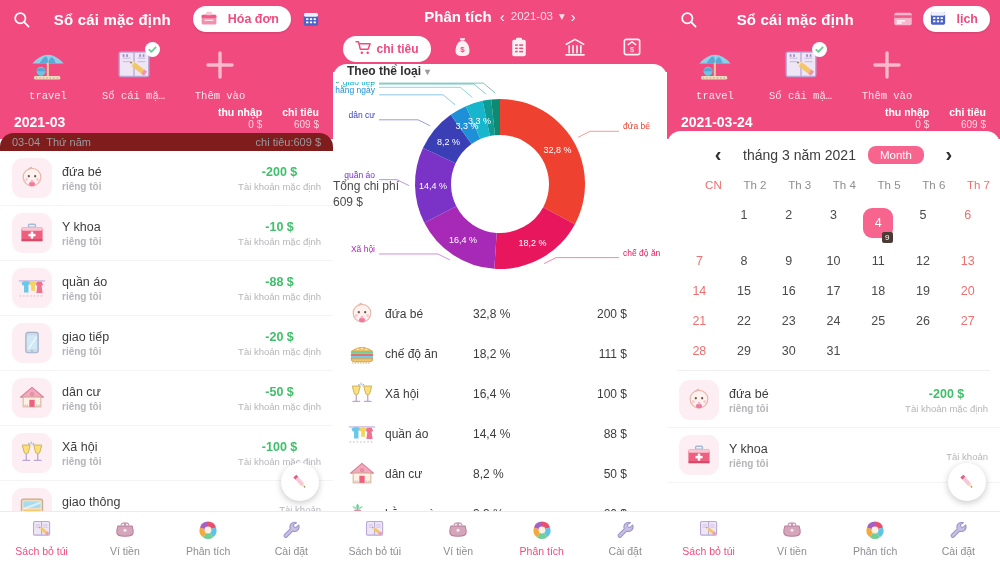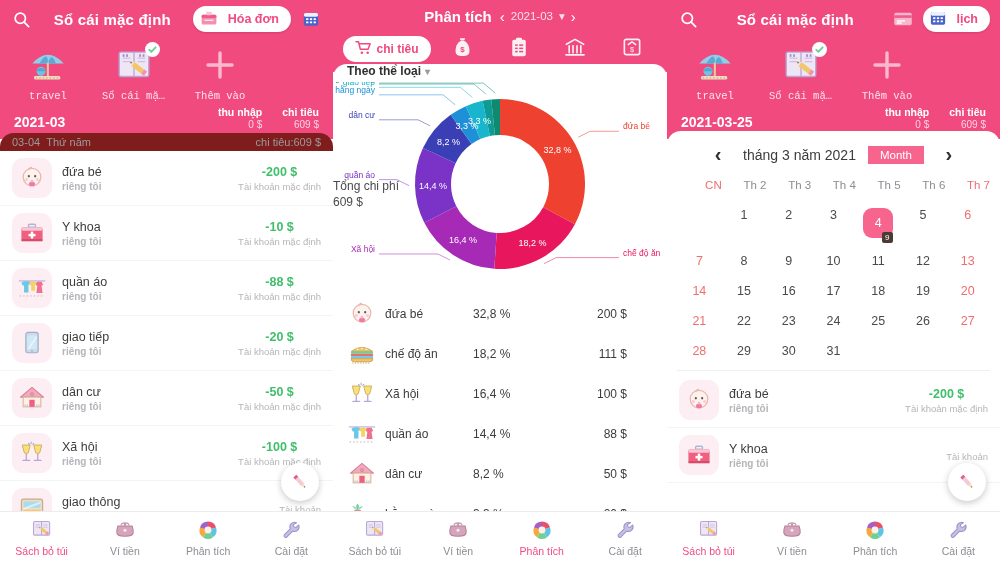--- a/index.html
+++ b/index.html
@@ -100,21 +100,21 @@
   .stat-ico { width: 30px; height:30px; display:flex;align-items:center;justify-content:center; flex:0 0 auto;}
   .stat-name { font-size:12px; color:#3c3c3c; margin-left: 8px; width: 88px; }
   .stat-pct { font-size: 12px; color:#3c3c3c; width: 86px; }
   .stat-amt { font-size: 12px; color:#3c3c3c; text-align:right; flex:1; padding-right: 26px;}
 
   
   .cal { background:#fff; border-radius: 14px 14px 0 0; margin-top:-8px; position:relative; z-index:3; padding: 10px 10px 2px 10px;}
   .cal-hdr { display:flex; align-items:center; justify-content:center; gap: 12px; padding: 2px 6px 10px 6px;}
   .cal-arrow { font-size: 20px; color:#2f2f2f; width: 26px; text-align:center; font-weight:700;}
   .cal-month { font-size: 14px; color:#3c3c3c; flex: 0 0 auto;}
-  .month-pill { background:#f7658f; color:#fff; font-size:11.5px; border-radius: 0; padding: 3px 12px; }
+  .month-pill { background:#f7658f; color:#fff; font-size:11.5px; border-radius: 8px; padding: 3px 12px; }
   .cal-grid { display:grid; grid-template-columns: repeat(7, 1fr); }
   .cal-dow { text-align:right; font-size: 11.5px; color:#8d8d93; padding: 3px 0 9px 0;}
   .cal-dow.we { color:#ef6e6e; }
   .cal-cell { text-align:center; font-size: 12.5px; color:#4a4a4a; padding: 8px 0; position:relative;}
   .cal-cell.we { color:#ef6e6e; }
   .cal-cell.sel { }
   .cal-cell.sel .daynum {
     display:inline-flex; align-items:center; justify-content:center;
     width: 30px; height: 30px; background:#f7658f; color:#fff; border-radius: 9px;
   }
@@ -897,21 +897,21 @@
             <svg width="34" height="34" viewBox="0 0 34 34">
                 <line x1="17" y1="5" x2="17" y2="29" stroke="#fbb9cd" stroke-width="3.4" stroke-linecap="round"></line>
                 <line x1="5" y1="17" x2="29" y2="17" stroke="#fbb9cd" stroke-width="3.4" stroke-linecap="round"></line>
               </svg>
           </div>
           <div class="book-lbl">Thêm vào</div>
         </div>
       </div>
 
       <div class="period">
-        <div class="period-label">2021-03-25</div>
+        <div class="period-label">2021-03-24</div>
         <div class="sumcol">
           <div class="t">thu nhập</div>
           <div class="v">0 $</div>
         </div>
         <div class="sumcol">
           <div class="t">chi tiêu</div>
           <div class="v">609 $</div>
         </div>
       </div>
     </div>

